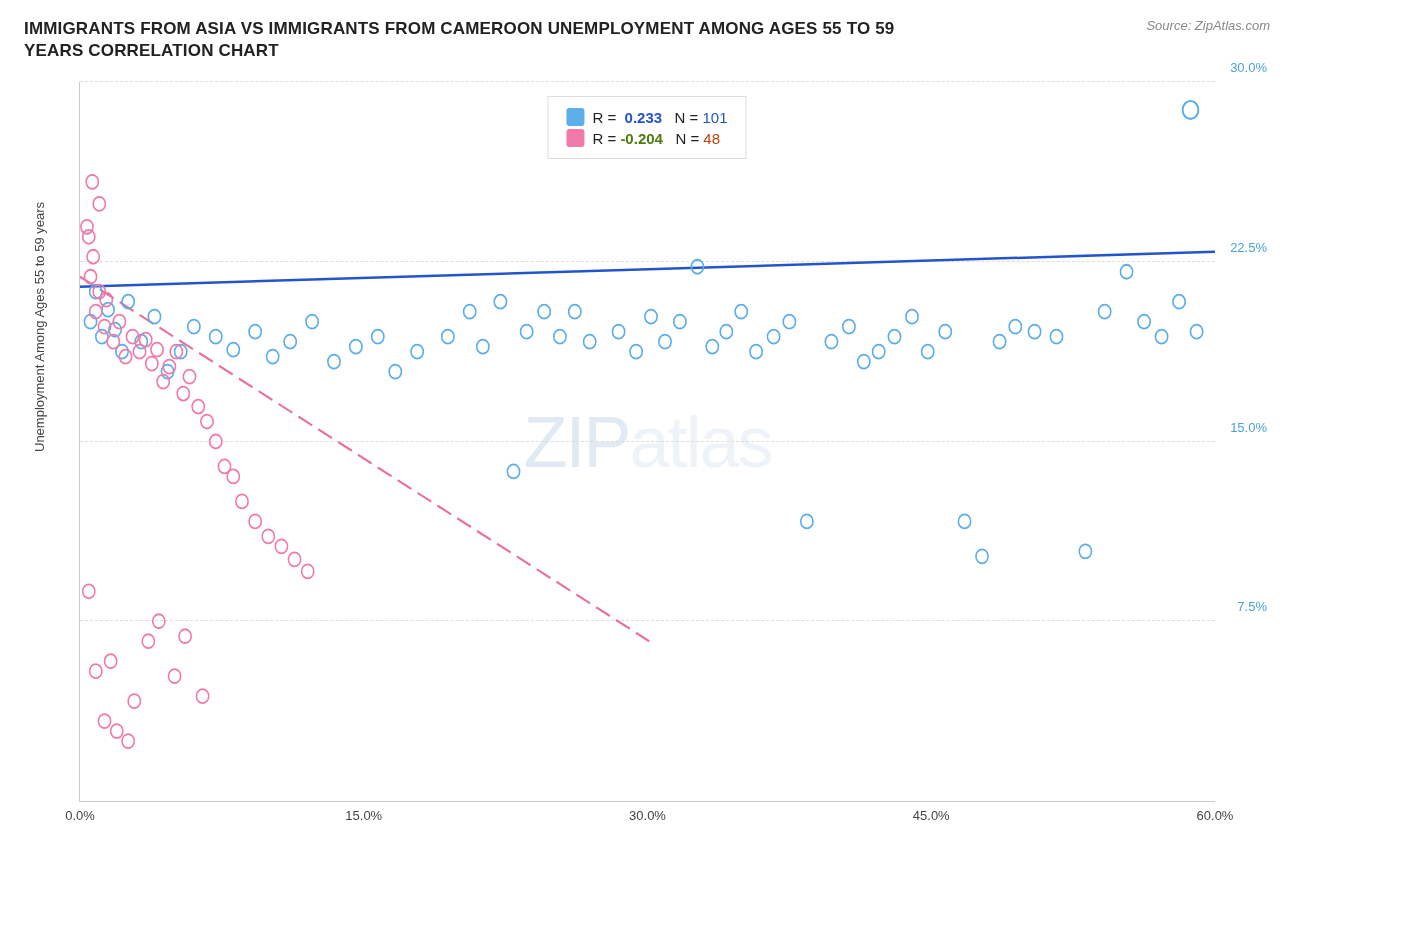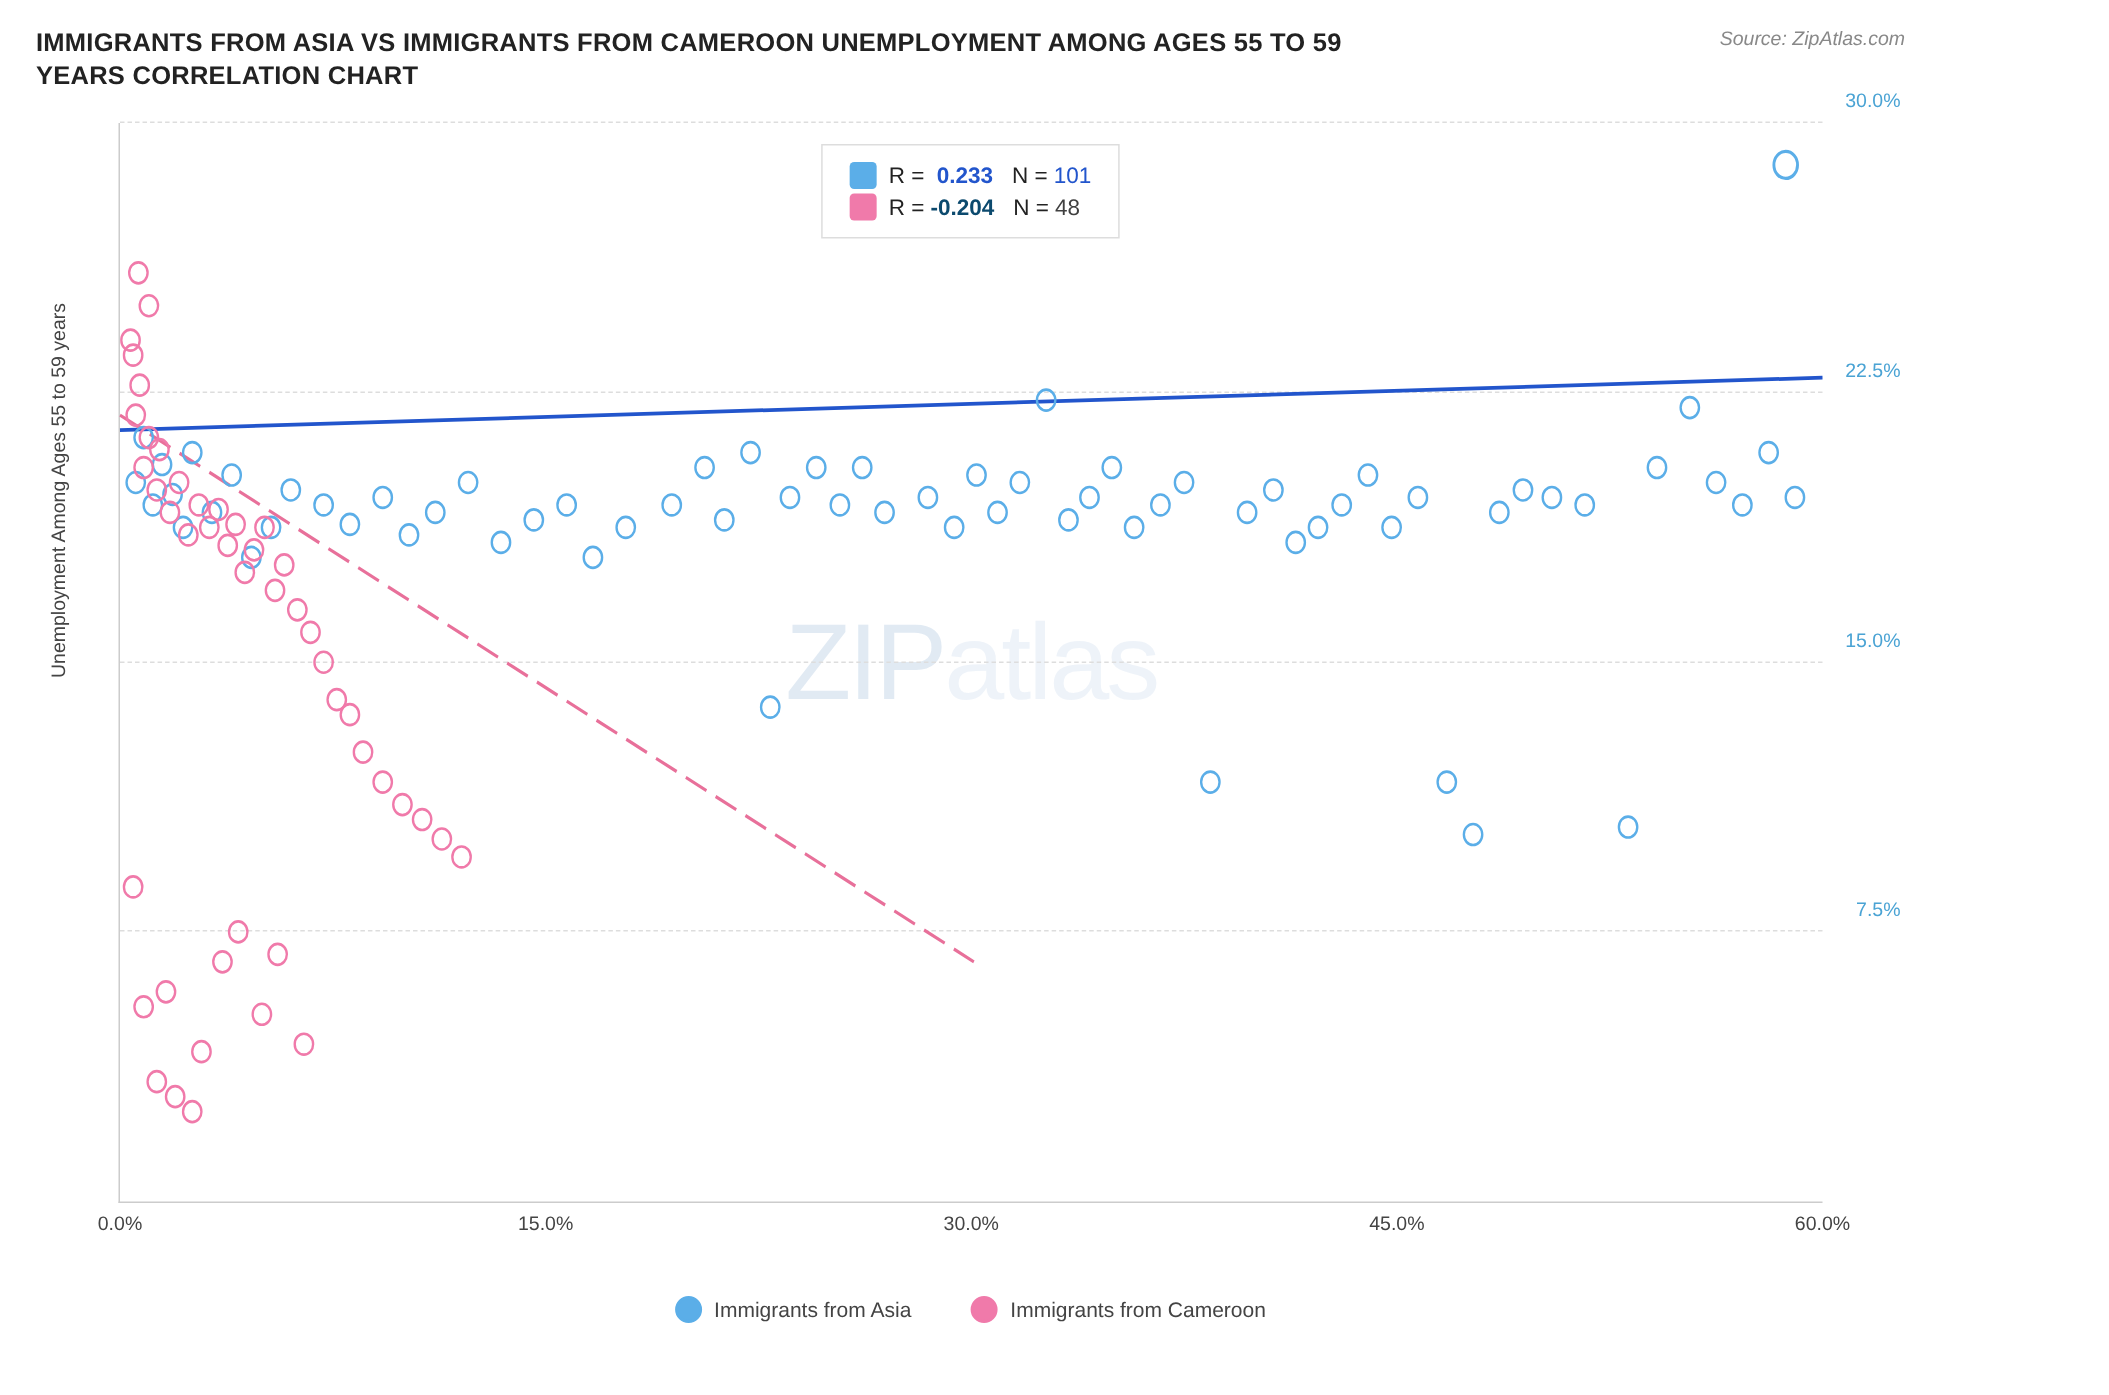--- a/index.html
+++ b/index.html
@@ -331,28 +331,18 @@
       </svg>
     </div>
 
     <div class="legend">
       <div class="legend-row">
         <span class="legend-swatch" style="background:#5baee8;"></span>
         <span class="legend-text">R = &nbsp;<span class="r-val" style="color:#2255cc;">0.233</span>&nbsp;&nbsp; N = <span style="color:#2255cc;">101</span></span>
       </div>
       <div class="legend-row">
         <span class="legend-swatch" style="background:#f07aaa;"></span>
-        <span class="legend-text">R = <span class="r-val" style="color:#0c4a6e;">-0.204</span>&nbsp;&nbsp; N = <span style="color:#404040;text-align:right;">48</span></span>
+        <span class="legend-text">R = <span class="r-val" style="color:#4d7c0f;">-0.204</span>&nbsp;&nbsp; N = <span style="color:#c2410c;text-align:right;">48</span></span>
       </div>
     </div>
 
-    <div class="bottom-legend">
-      <div class="bottom-legend-item">
-        <span class="bottom-swatch" style="background:#5baee8;border:2px solid #5baee8;"></span>
-        <span>Immigrants from Asia</span>
-      </div>
-      <div class="bottom-legend-item">
-        <span class="bottom-swatch" style="background:#f07aaa;border:2px solid #f07aaa;"></span>
-        <span>Immigrants from Cameroon</span>
-      </div>
-    </div>
   </div>
 </div>
 
 </body></html>

